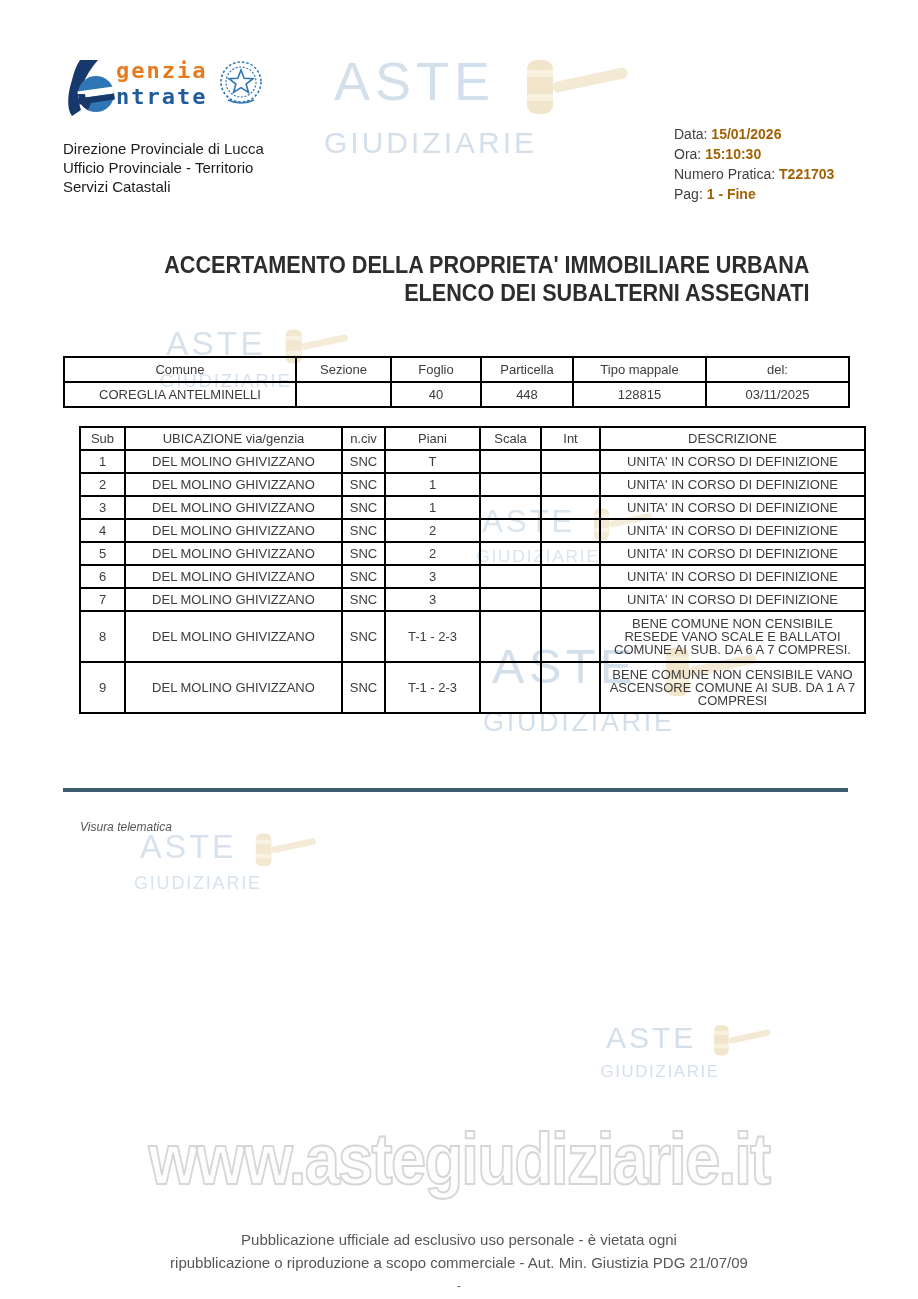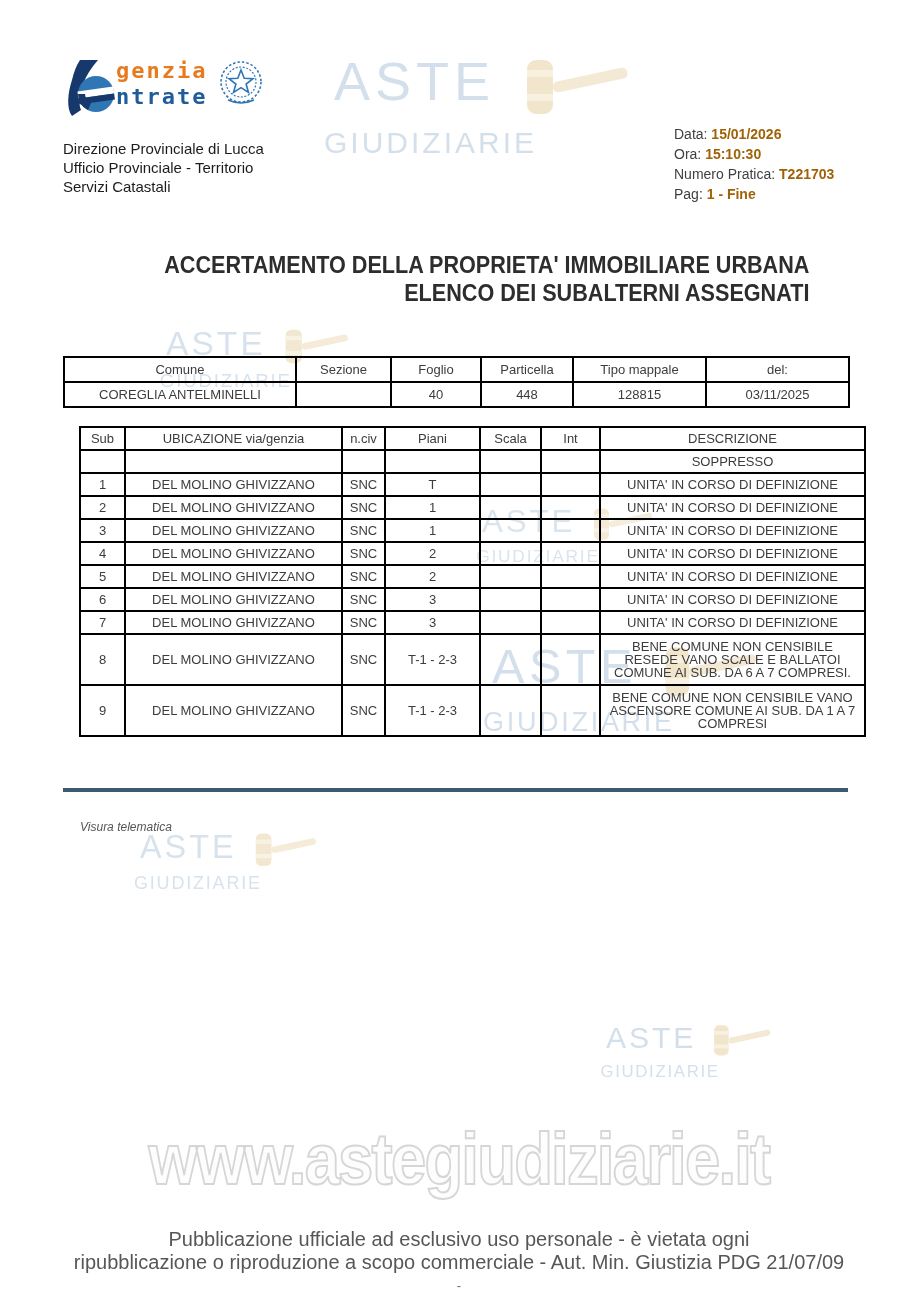--- a/index.html
+++ b/index.html
@@ -68,21 +68,21 @@
   .t2 tr.tall { height:51px; }
   .t2 td.desc { line-height:13px; padding:2px 4px; }
 
   
   .sep { position:absolute; left:63px; top:788px; width:785px; height:4px;
     background:#3d5a6e; z-index:1; }
   .visura { position:absolute; left:80px; top:820px; z-index:1;
     font-style:italic; font-size:12px; color:#555; }
 
   .footer { position:absolute; left:0; top:1228px; width:918px; text-align:center; z-index:1;
-    font-size:20px; line-height:23px; color:#575757; }
+    font-size:15px; line-height:23px; color:#575757; }
   .footer-dash { position:absolute; left:0; top:1278px; width:918px; text-align:center; z-index:1;
     font-size:13px; color:#6a6a6a; }
 </style>
 </head>
 <body>
 
 <div id="page">
 
   <div class="wm" style="left:334px; top:54px; transform:scale(1); opacity:.6">
     <div class="wm-top">
@@ -257,29 +257,20 @@
         <tr>
       <th>Sub</th>
       <th>UBICAZIONE via/genzia</th>
       <th>n.civ</th>
       <th>Piani</th>
       <th>Scala</th>
       <th>Int</th>
       <th>DESCRIZIONE</th>
     </tr>
     <tr>
-      <td></td>
-      <td></td>
-      <td></td>
-      <td></td>
-      <td></td>
-      <td></td>
-      <td class="desc">SOPPRESSO</td>
-    </tr>
-    <tr>
       <td>1</td>
       <td>DEL MOLINO GHIVIZZANO</td>
       <td>SNC</td>
       <td>T</td>
       <td></td>
       <td></td>
       <td class="desc">UNITA' IN CORSO DI DEFINIZIONE</td>
     </tr>
     <tr>
       <td>2</td>

